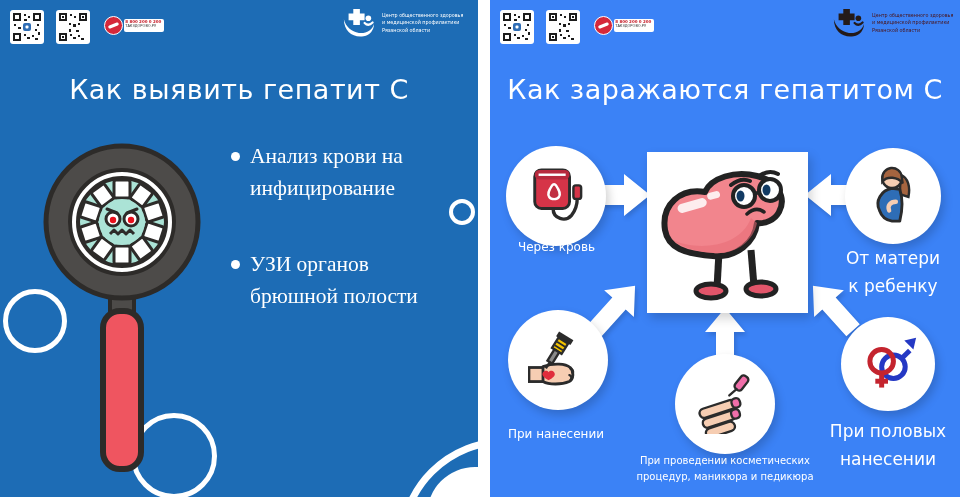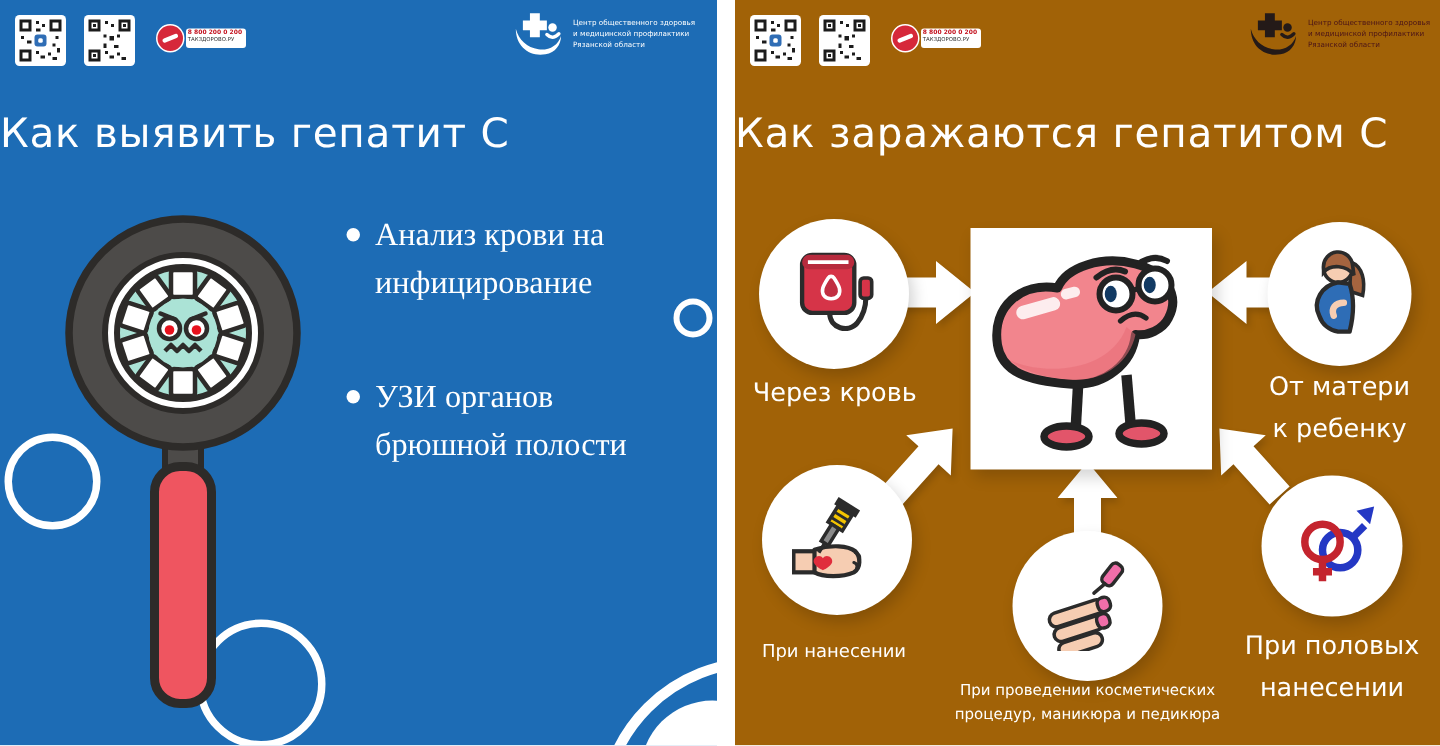--- a/index.html
+++ b/index.html
@@ -1,20 +1,20 @@
 <!DOCTYPE html>
 <html><head>
 <meta charset="utf-8">
 <style>
   html,body{margin:0;padding:0;background:#fff;}
   #stage{position:relative;width:960px;height:497px;background:#fff;overflow:hidden;
          font-family:"DejaVu Sans","Liberation Sans",sans-serif;}
   .poster{position:absolute;top:0;height:497px;overflow:hidden;}
   .poster.left{left:0;width:478px;background:#1d6cb5;}
-  .poster.right{left:490px;width:470px;background:#a16207;}
+  .poster.right{left:490px;width:470px;background:#3b82f6;}
 
   
   .qr{position:absolute;top:10px;width:34px;height:34px;}
   .qr.q1{left:10px;} .qr.q2{left:56px;}
   .badge{position:absolute;left:104px;top:16px;width:17px;height:17px;border-radius:50%;
          background:#d6283a;border:1px solid #fff;}
   .badge span{position:absolute;left:3px;top:7px;width:11px;height:3px;background:#fff;
          border-radius:2px;transform:rotate(-22deg);}
   .hotline{position:absolute;left:124px;top:19px;width:40px;height:13px;background:#fff;
          border-radius:2px;overflow:hidden;}
@@ -22,21 +22,21 @@
          line-height:1.15;white-space:nowrap;}
   .hotline .ph{font-size:10px;font-weight:bold;color:#c3111d;}
   .hotline .st{font-size:9px;color:#333;}
   .logo{position:absolute;left:341px;top:7px;width:34px;height:32px;}
   .left .logo{color:#fff;} .right .logo{color:#241a18;}
   .org{position:absolute;left:382px;top:12px;width:80px;height:34px;overflow:visible;}
   .org .sc{transform:scale(0.48);transform-origin:0 0;width:170px;line-height:1.5;}
   .org .sc span{display:block;font-size:10px;}
   .left .org{color:#fff;} .right .org{color:#4a1318;}
 
-  .title{position:absolute;top:74px;left:0;width:100%;text-align:left;color:#fff;
+  .title{position:absolute;top:74px;left:0;width:100%;text-align:center;color:#fff;
          font-size:27px;letter-spacing:.5px;}
 
   
   .bullets{position:absolute;left:232px;top:141px;width:208px;margin:0;padding:0;
            color:#fff;font-size:21.5px;line-height:1.47;}
   .bullets li{list-style:none;margin:0 0 45px 18px;position:relative;font-family:Liberation Serif, serif;}
   .bullets li::before{content:"";position:absolute;left:-19px;top:11px;width:9px;height:9px;
            border-radius:50%;background:#fff;}
   .ring{position:absolute;border-radius:50%;border:5px solid #fff;}
   .ring.r1{left:449px;top:199px;width:18px;height:18px;border-width:4px;}
@@ -51,21 +51,21 @@
           box-shadow:3px 5px 10px rgba(0,0,0,.18);}
   .circle{position:absolute;background:#fff;border-radius:50%;display:flex;align-items:center;
           justify-content:center;box-shadow:3px 5px 10px rgba(0,0,0,.18);}
   .c-blood{left:16px;top:146px;width:100px;height:100px;}
   .c-mother{left:355px;top:148px;width:96px;height:96px;}
   .c-tattoo{left:18px;top:310px;width:100px;height:100px;}
   .c-cosmetic{left:185px;top:354px;width:100px;height:100px;}
   .c-sex{left:351px;top:317px;width:94px;height:94px;}
   .arrow{position:absolute;filter:drop-shadow(2px 3px 2px rgba(0,0,0,.15));}
   .rlabel{position:absolute;color:#fff;text-align:center;}
-  .l-blood{left:-16px;top:252px;width:165px;font-size:17px;}
+  .l-blood{left:-16px;top:240px;width:165px;font-size:12px;}
   .l-mother{left:341px;top:244px;width:124px;font-size:17px;line-height:1.65;}
   .l-tattoo{left:-19px;top:425px;width:170px;font-size:12px;line-height:1.5;}
   .l-cosmetic{left:100px;top:453px;width:270px;font-size:10px;line-height:1.55;}
   .l-sex{left:333px;top:417px;width:130px;font-size:17px;line-height:1.65;}
   .rlabel span{display:block;}
 </style>
 </head>
 <body>
 
 <div id="stage">

